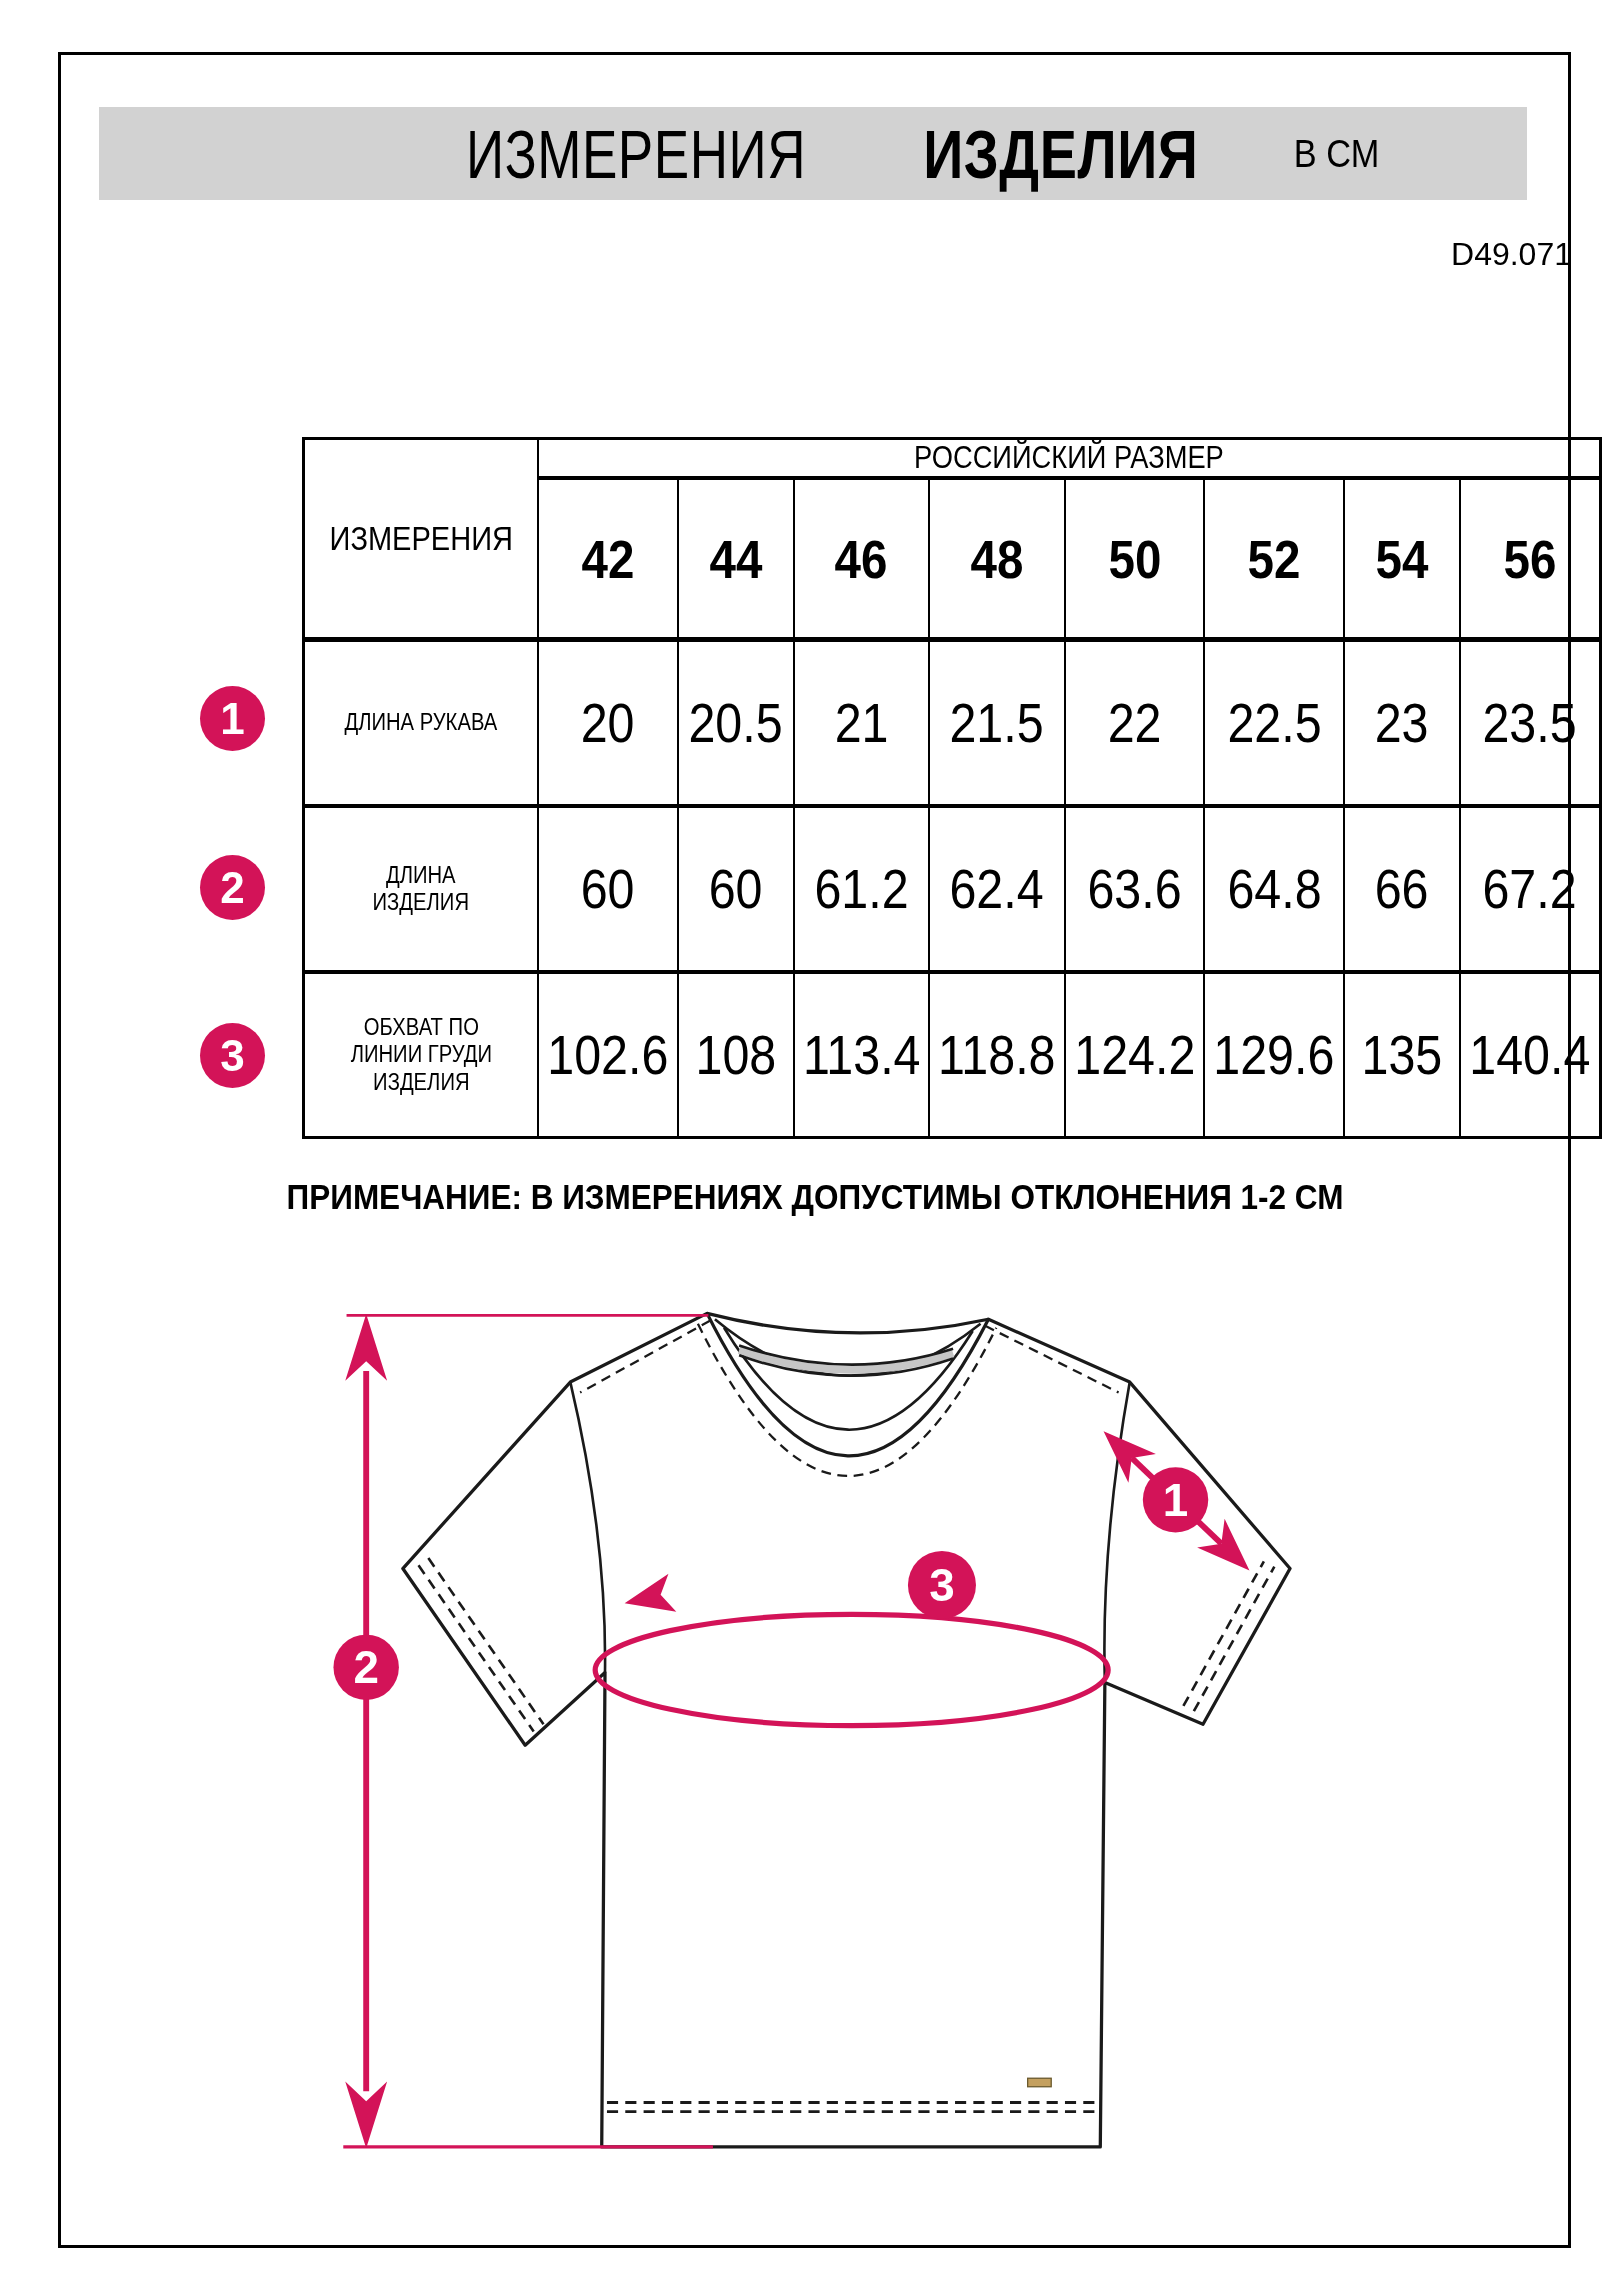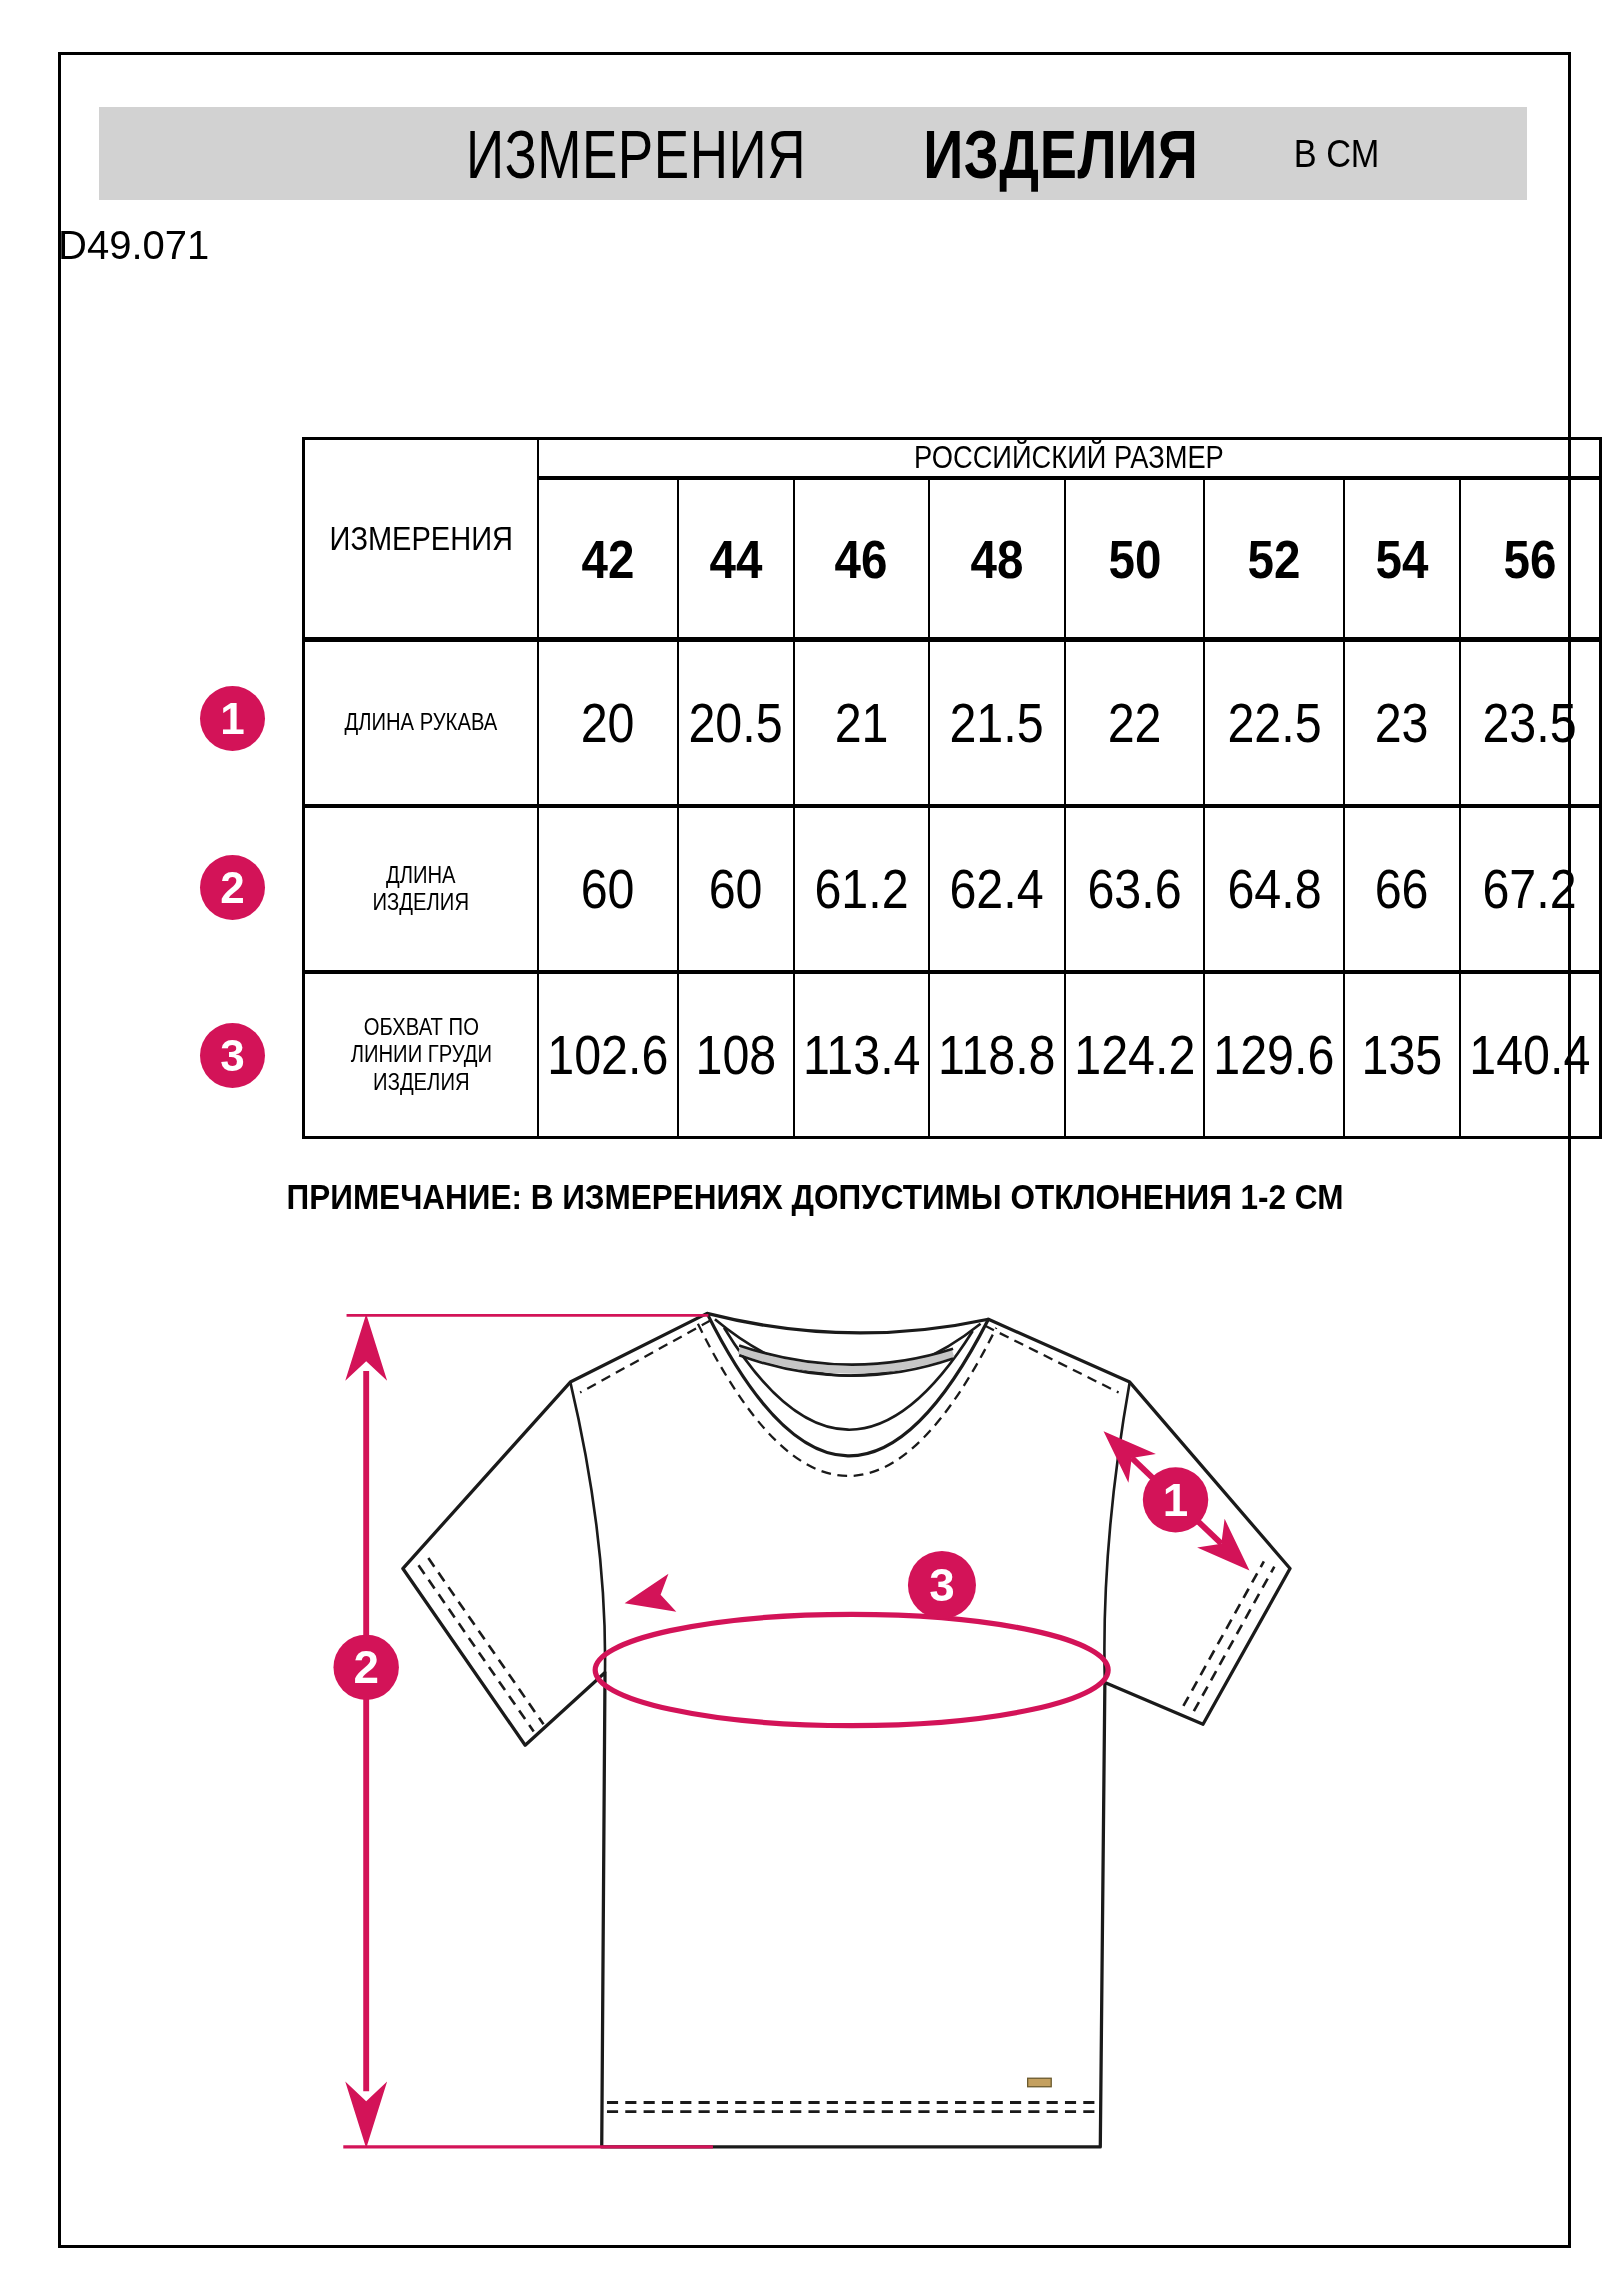--- a/index.html
+++ b/index.html
@@ -4,21 +4,21 @@
 <style>
   html,body{margin:0;padding:0;background:#ffffff;width:1623px;height:2295px;
     font-family:"Liberation Sans", sans-serif;color:#000;}
   .page{position:relative;width:1623px;height:2295px;overflow:hidden;background:#fff;}
   .frame{position:absolute;left:58px;top:52px;width:1507px;height:2190px;border:3.3px solid #000;}
   .band{position:absolute;left:99px;top:107px;width:1428px;height:93px;background:#d2d2d2;
     display:flex;align-items:center;justify-content:center;gap:39px;box-sizing:border-box;padding-left:177px;}
   .band .t1{font-size:68px;font-weight:400;display:inline-block;transform:scaleX(.78);letter-spacing:0.7px;}
   .band .t2{font-size:68px;font-weight:700;display:inline-block;transform:scaleX(.82);letter-spacing:0.7px;}
   .band .t3{font-size:39px;font-weight:400;display:inline-block;transform:scaleX(.88);margin-left:19.6px;}
-  .model{position:absolute;left:58px;top:223px;width:1514px;text-align:left;font-size:40px;}
+  .model{position:absolute;left:58px;top:236px;width:1514px;text-align:right;font-size:32px;}
   .intro{position:absolute;left:58px;top:292px;width:1514px;text-align:center;font-size:38px;line-height:44px;}
   .intro div{transform:scaleX(.94);}
   .tablewrap{position:absolute;left:302px;top:437px;}
   table.sz{border-collapse:collapse;table-layout:fixed;border:3.3px solid #000;}
   table.sz td{padding:0;text-align:center;vertical-align:middle;}
   td.mh{width:232px;border-bottom:5.2px solid #000;font-size:33px;}
   td.sh{border-left:2px solid #000;border-bottom:4.6px solid #000;height:35px;font-size:31px;}
   tr.h2 td{height:157px;border-left:2px solid #000;border-bottom:5.2px solid #000;
     font-size:54px;font-weight:700;width:114px;}
   tr.dr td{height:162px;border-bottom:4.6px solid #000;font-size:55px;}

